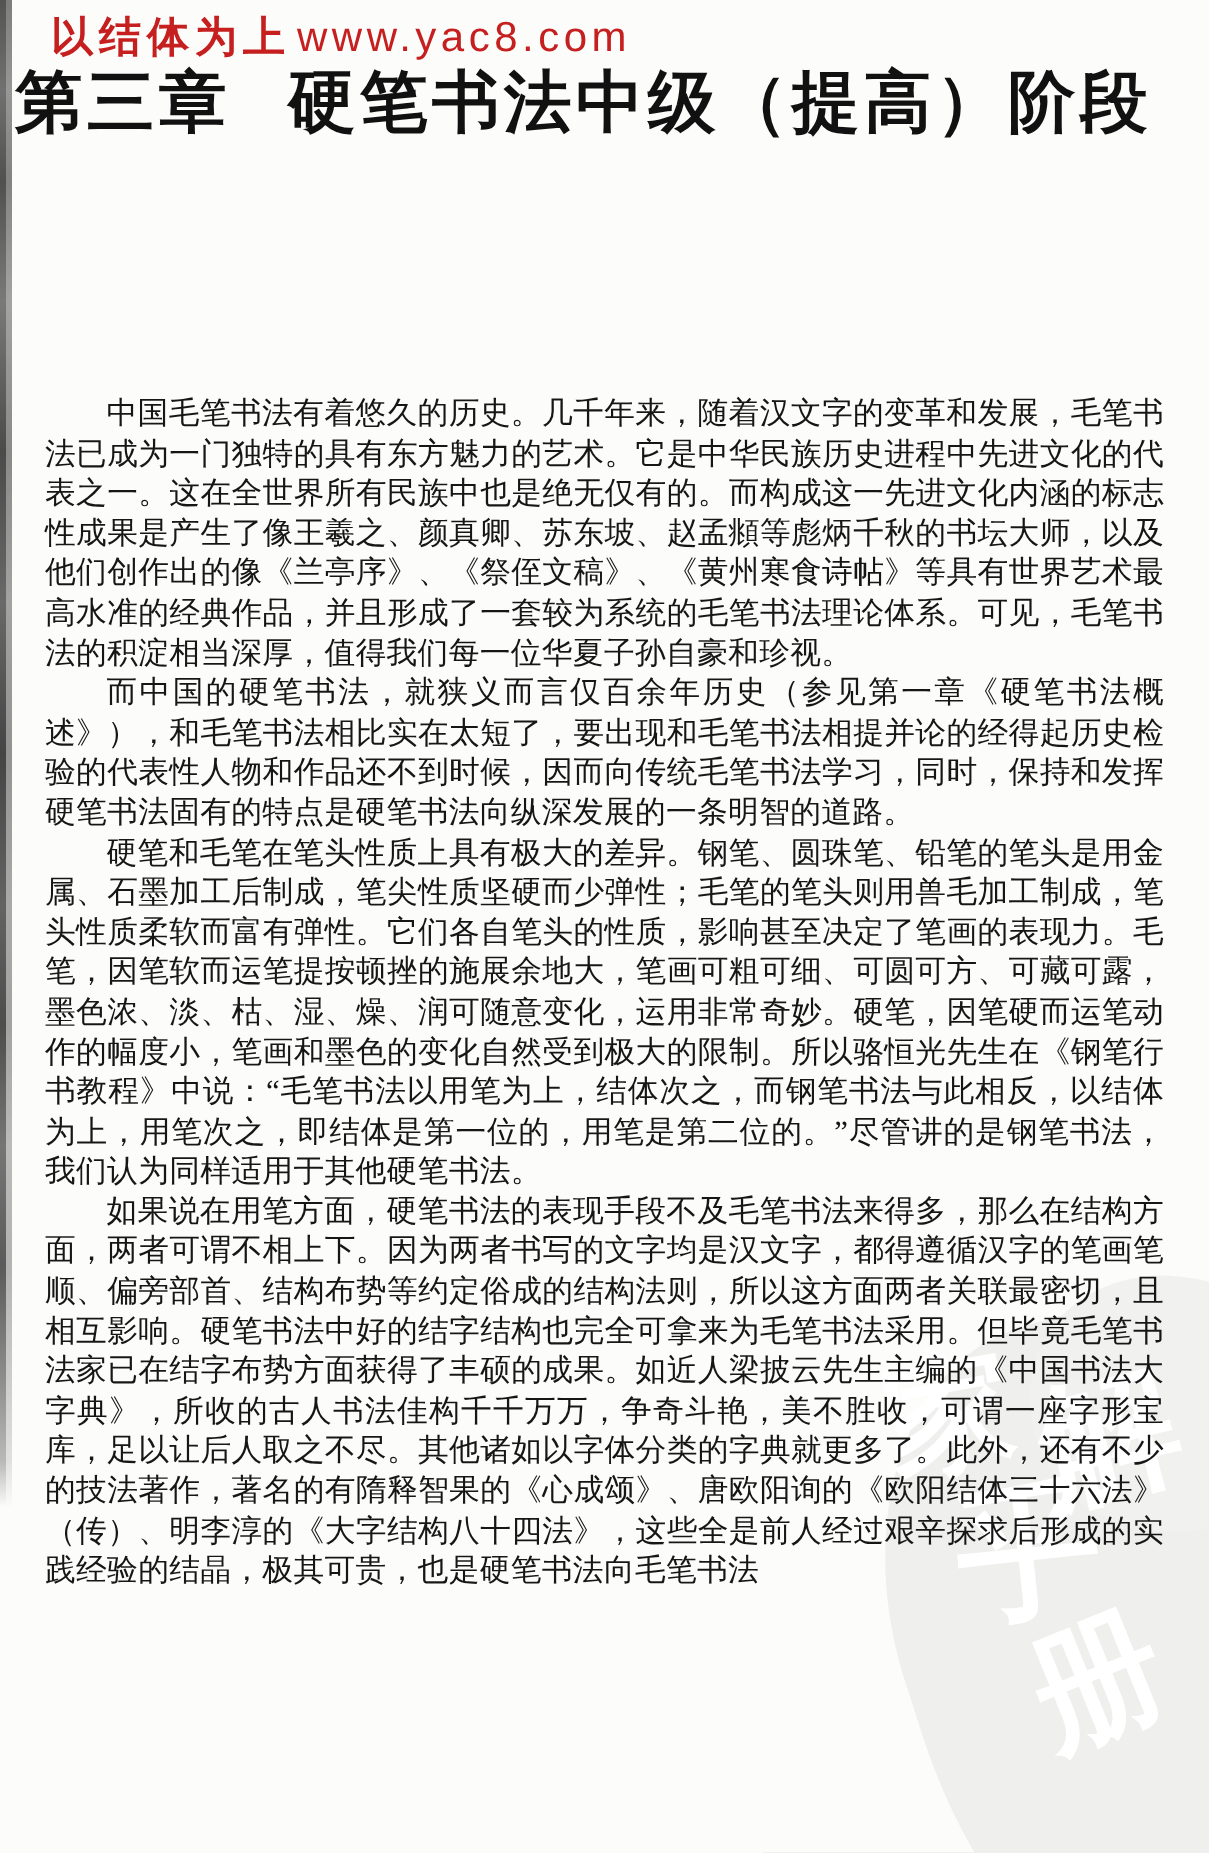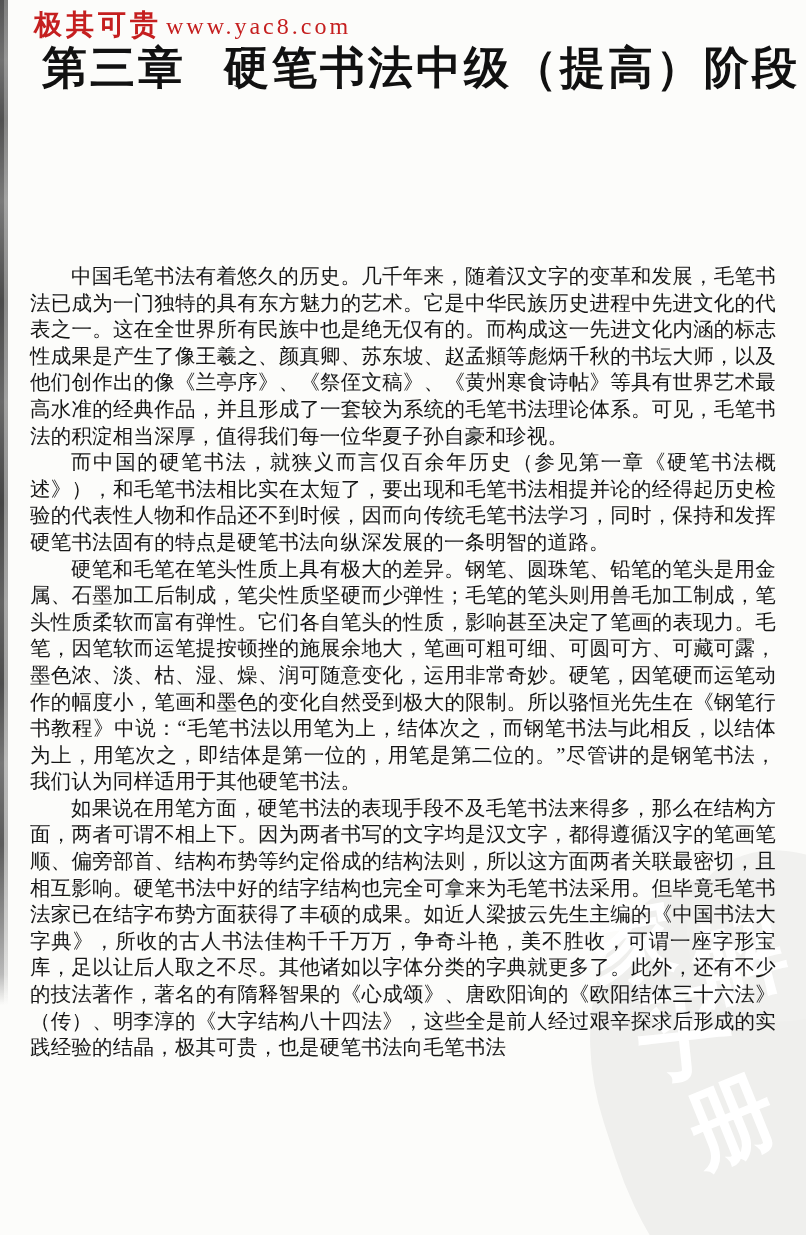--- a/index.html
+++ b/index.html
@@ -24,23 +24,23 @@
   }
   .edge-left::after{
     content:""; position:absolute; left:4px; top:0; width:4px; height:100%;
     background:linear-gradient(to bottom, rgba(252,252,250,.25), rgba(252,252,250,.6));
   }
   .wm-top {
     position:absolute; left:34px; top:6px;
     color:#c51f1f; white-space:nowrap; z-index:3;
   }
   .wm-top .wm-cn { font-size:28px; letter-spacing:4px; font-weight:bold; }
-  .wm-top .wm-url { font-size:24px; letter-spacing:3px; font-family:Liberation Serif, serif; }
+  .wm-top .wm-url { font-size:28px; letter-spacing:3px; font-family:Liberation Sans, sans-serif; }
   .chapter {
-    position:absolute; left:42px; top:38px; z-index:2;
+    position:absolute; left:10px; top:38px; z-index:2;
     font-size:45px; font-weight:600; letter-spacing:3px;
     color:#111; white-space:nowrap;
     font-family:"Liberation Serif", serif;
   }
   .chapter .num { margin-right:38px; }
   .section {
     position:absolute; left:24px; top:196px; z-index:2;
     font-family:"Liberation Sans", sans-serif;
     font-size:27px; font-weight:bold; letter-spacing:1.5px;
     color:#0d0d0d; white-space:nowrap;
@@ -85,21 +85,21 @@
   <div class="stamp">
     <div class="stamp-blob"></div>
     <div class="stamp-blob2"></div>
     <span class="stamp-glyph g1">家</span>
     <span class="stamp-glyph g2">解</span>
     <span class="stamp-glyph g3">乎</span>
     <span class="stamp-glyph g4">册</span>
   </div>
 
   <div class="wm-top">
-    <span class="wm-cn">极其可贵</span>
+    <span class="wm-cn">以结体为上</span>
     <span class="wm-url">www.yac8.com</span>
   </div>
 
   <h1 class="chapter">
     <span class="num">第三章</span><span>硬笔书法中级（提高）阶段</span>
   </h1>
 
 
   <div class="body-text">
     <p>中国毛笔书法有着悠久的历史。几千年来，随着汉文字的变革和发展，毛笔书法已成为一门独特的具有东方魅力的艺术。它是中华民族历史进程中先进文化的代表之一。这在全世界所有民族中也是绝无仅有的。而构成这一先进文化内涵的标志性成果是产生了像王羲之、颜真卿、苏东坡、赵孟頫等彪炳千秋的书坛大师，以及他们创作出的像《兰亭序》、《祭侄文稿》、《黄州寒食诗帖》等具有世界艺术最高水准的经典作品，并且形成了一套较为系统的毛笔书法理论体系。可见，毛笔书法的积淀相当深厚，值得我们每一位华夏子孙自豪和珍视。</p>

